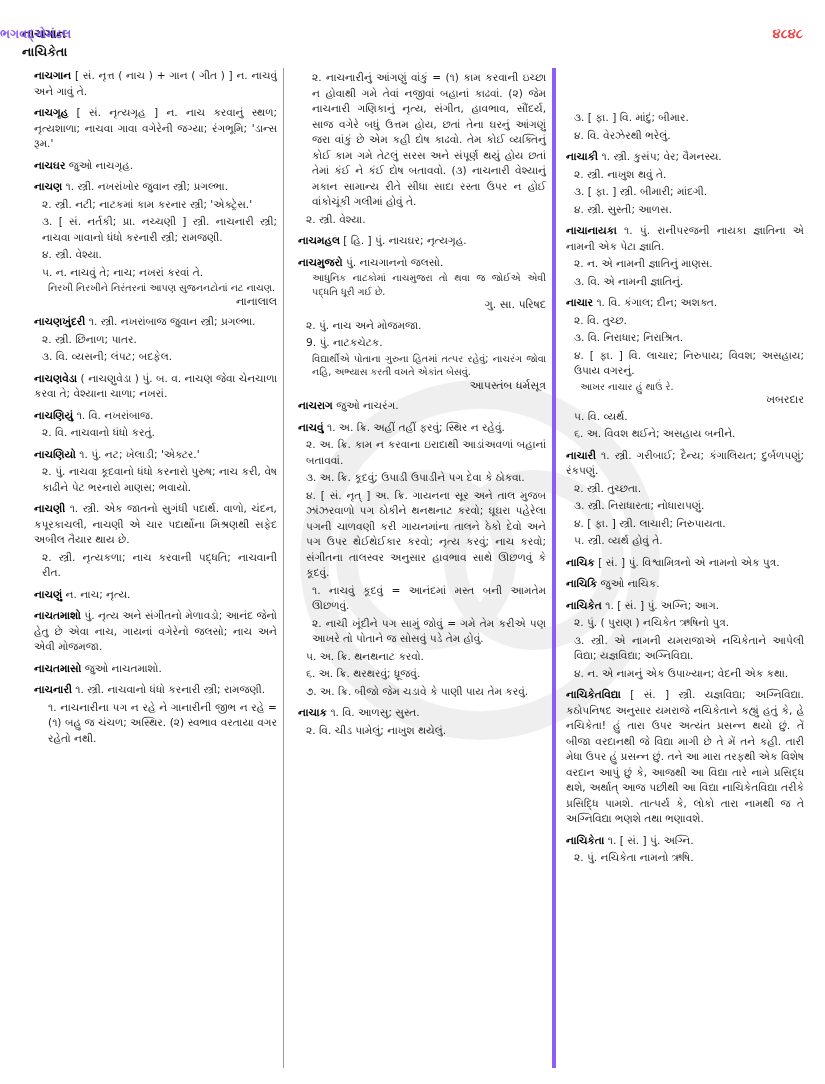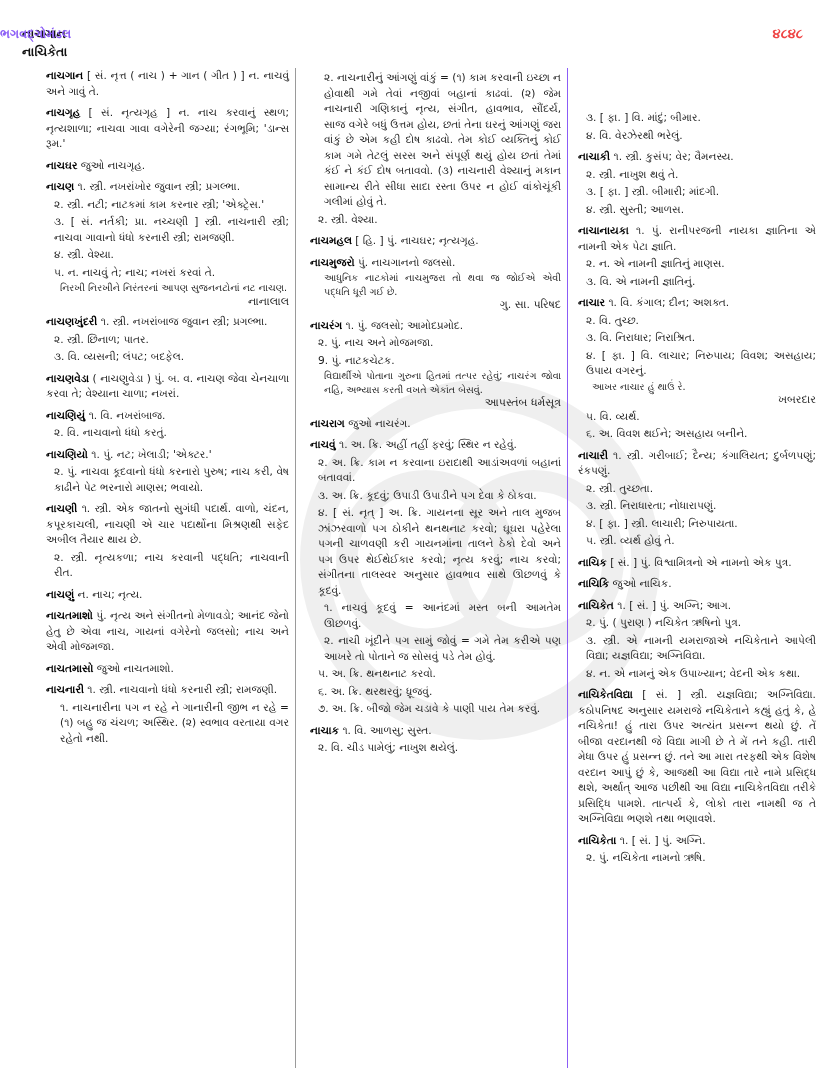--- a/index.html
+++ b/index.html
@@ -20,29 +20,29 @@
   .guide-top { top: 26px; }
   .guide-bottom { top: 44px; }
   .running-title {
     position: absolute; left: 0; width: 825px; top: 26px; text-align: left;
     font-weight: bold; font-size: 12.5px; color: #8b5cf6;
   }
   .page-number {
     position: absolute; right: 22px; top: 26px; font-weight: bold; font-size: 13px; color: #ef4444;
   }
   .columns {
-    position: absolute; left: 32px; top: 68px; width: 790px; height: 1000px;
+    position: absolute; left: 20px; top: 68px; width: 790px; height: 1000px;
     display: flex;
   }
   .col {
     box-sizing: border-box; padding: 0 6px; font-size: 10.6px; line-height: 15.5px;
     text-align: justify;
   }
   .col1 { width: 264px; padding-left: 14px; border-right: 1px solid #9a9a9a; }
-  .col2 { width: 272px; padding-left: 14px; border-right: 1px solid #8b5cf6; }
+  .col2 { width: 272px; padding-left: 14px; border-right: 4px solid #8b5cf6; }
   .col3 { width: 254px; padding-left: 10px; margin-top: 40px; }
   .entry { margin-bottom: 6px; }
   .hw { font-weight: bold; color: #000; }
   .sense { padding-left: 8px; margin-top: 2px; }
   .cite {
     padding-left: 14px; font-size: 9.6px; line-height: 13.5px; color: #222; margin: 1px 0;
   }
   .cite-src { display: block; text-align: right; font-size: 11px; }
   .idiom { padding-left: 14px; margin: 2px 0; }
   .body-text { display: inline; }
@@ -122,21 +122,20 @@
         <div class="sense">૨. સ્ત્રી. વેશ્યા.</div>
       </div>
       <div class="entry">
         <div><span class="hw">નાચમહલ</span> <span class="body-text">[ હિ. ] પું. નાચઘર; નૃત્યગૃહ.</span></div>
       </div>
       <div class="entry">
         <div><span class="hw">નાચમુજરો</span> <span class="body-text">પું. નાચગાનનો જલસો.</span></div>
         <div class="cite"><span>આધુનિક નાટકોમાં નાચમુજરા તો થવા જ જોઈએ એવી પદ્ધતિ ધૂરી ગઈ છે.</span><span class="cite-src">ગુ. સા. પરિષદ</span></div>
       </div>
       <div class="entry">
-        <div><span class="hw">નાચરંગ</span> <span class="body-text">૧. પું. જલસો; આમોદપ્રમોદ.</span></div>
         <div class="sense">૨. પું. નાચ અને મોજમજા.</div>
         <div class="sense">9. પું. નાટકચેટક.</div>
         <div class="cite"><span>વિદ્યાર્થીએ પોતાના ગુરુના હિતમાં તત્પર રહેવું; નાચરંગ જોવા નહિ, અભ્યાસ કરતી વખતે એકાંત બેસવું.</span><span class="cite-src">આપસ્તંબ ધર્મસૂત્ર</span></div>
       </div>
       <div class="entry">
         <div><span class="hw">નાચરાગ</span> <span class="body-text">જુઓ નાચરંગ.</span></div>
       </div>
       <div class="entry">
         <div><span class="hw">નાચવું</span> <span class="body-text">૧. અ. ક્રિ. અહીં તહીં ફરવું; સ્થિર ન રહેવું.</span></div>
         <div class="sense">૨. અ. ક્રિ. કામ ન કરવાના ઇરાદાથી આડાંઅવળાં બહાનાં બતાવવાં.</div>

